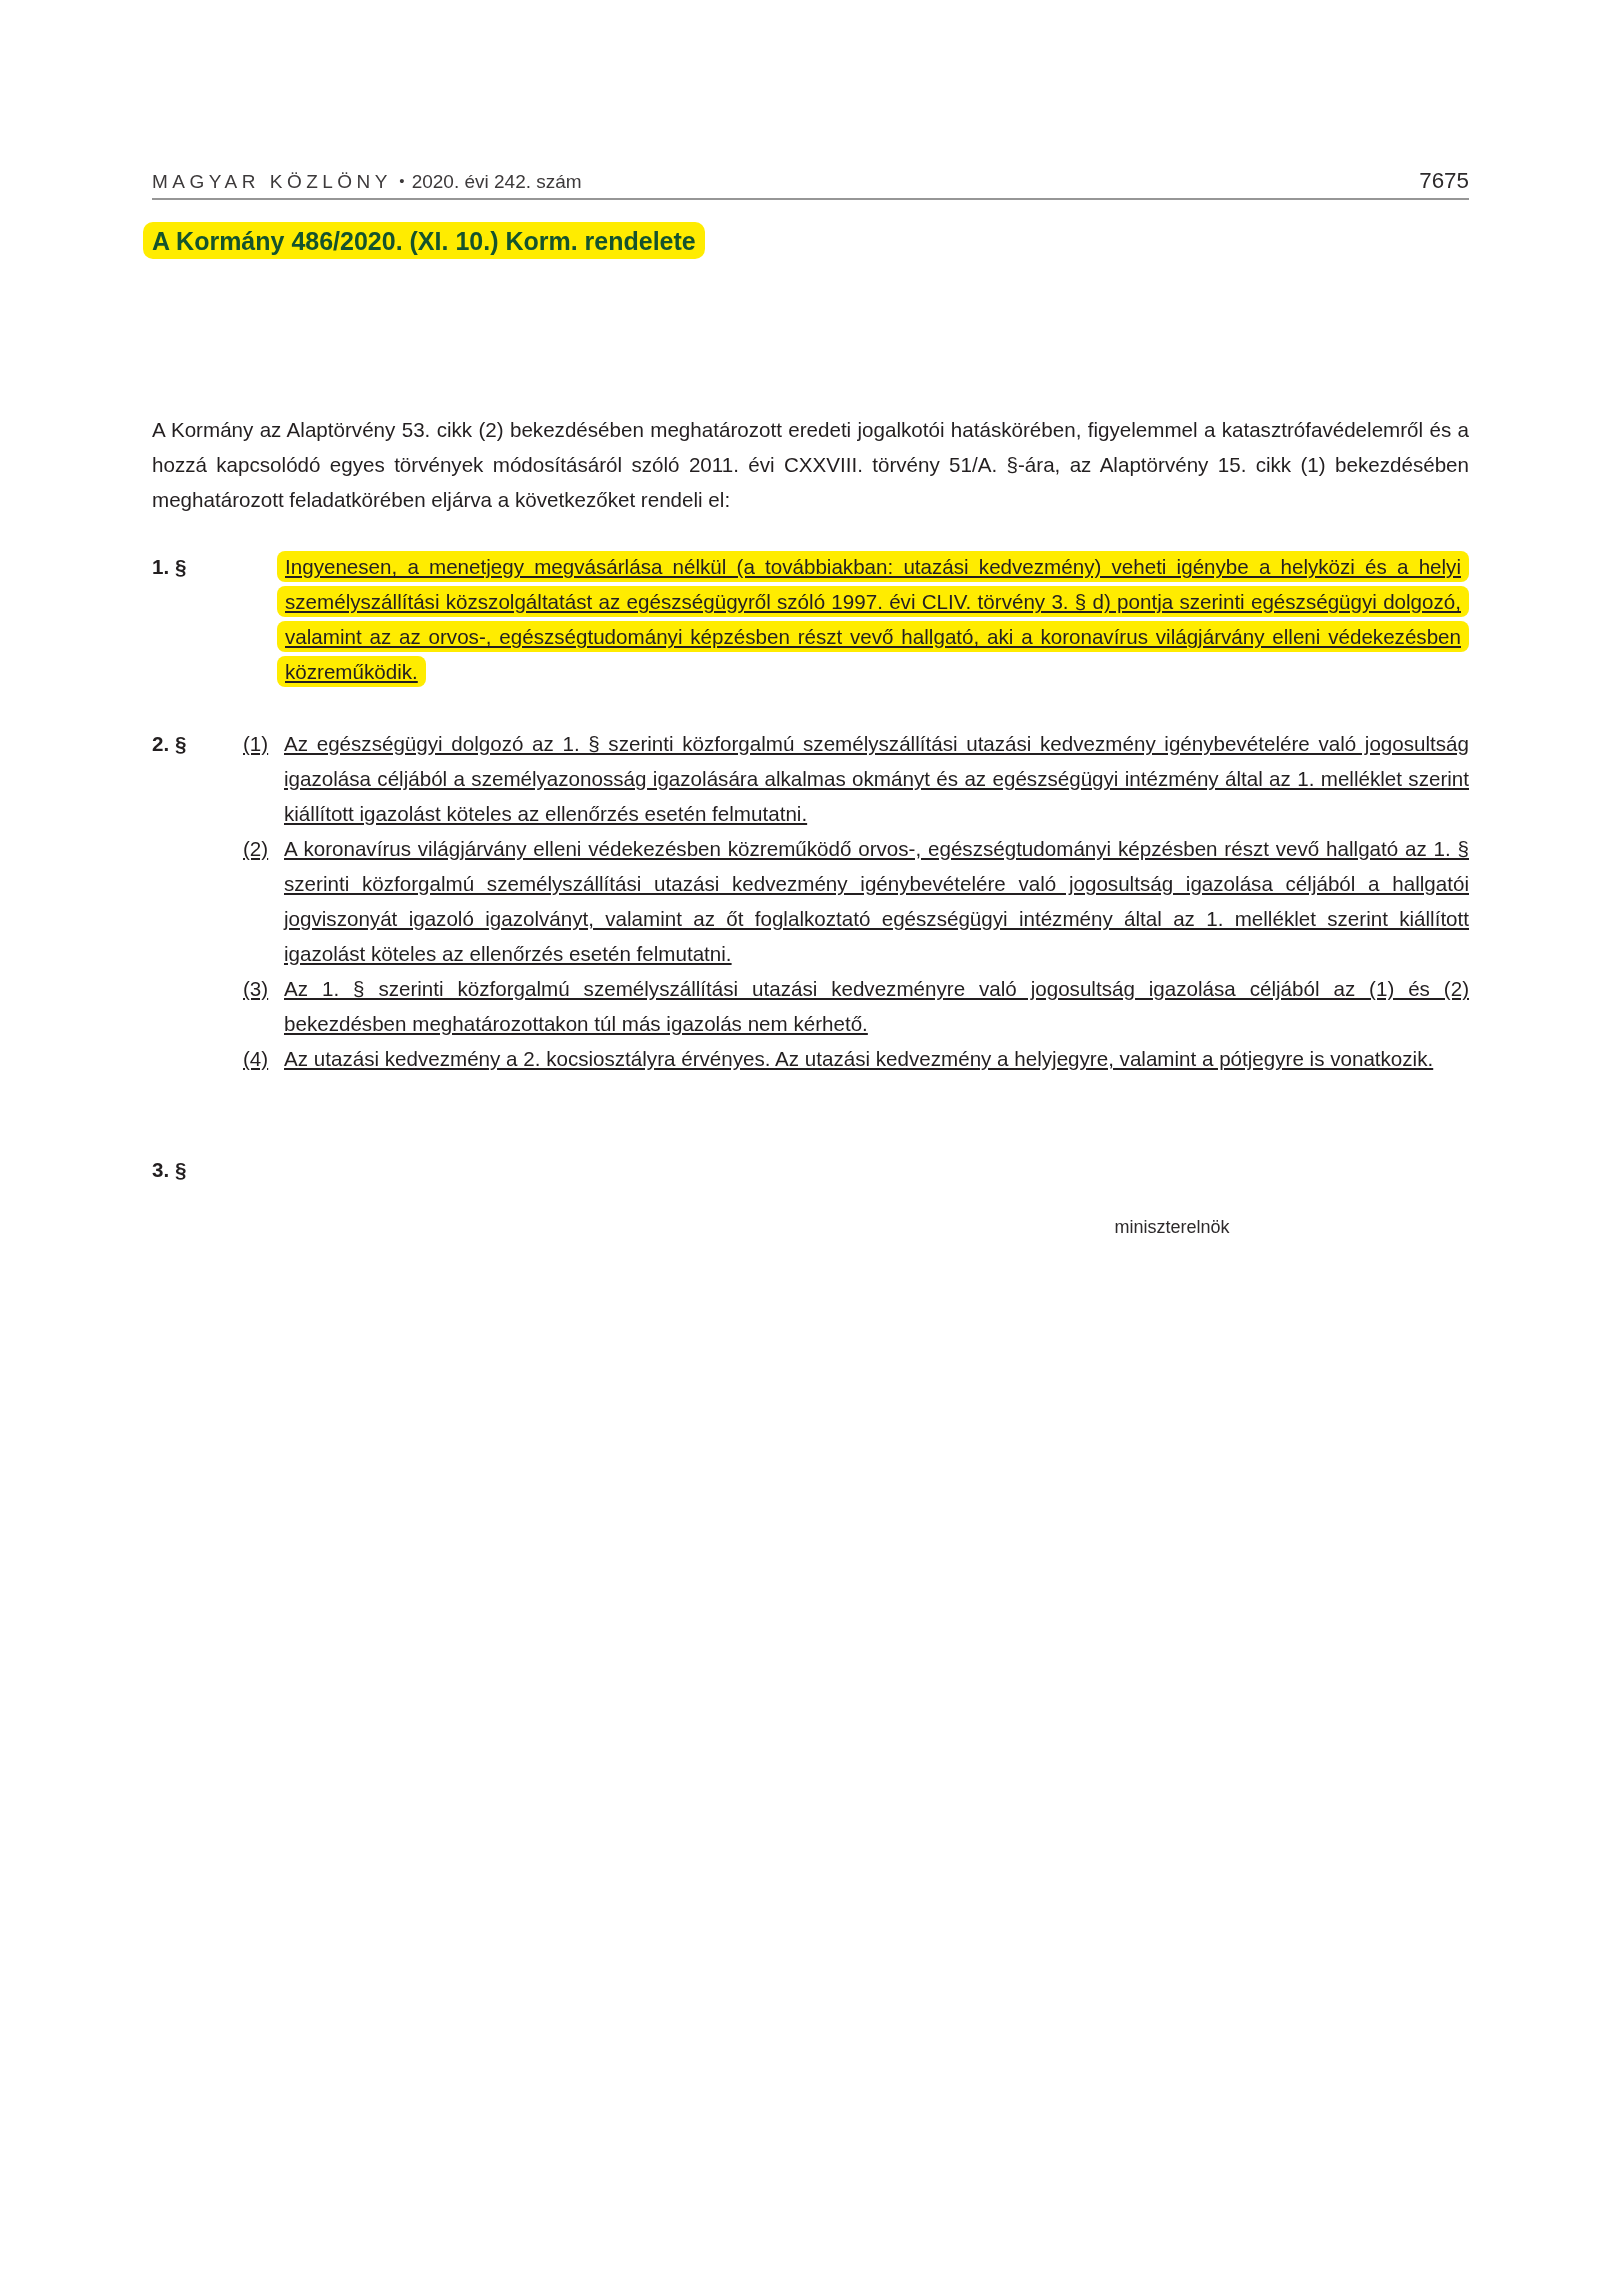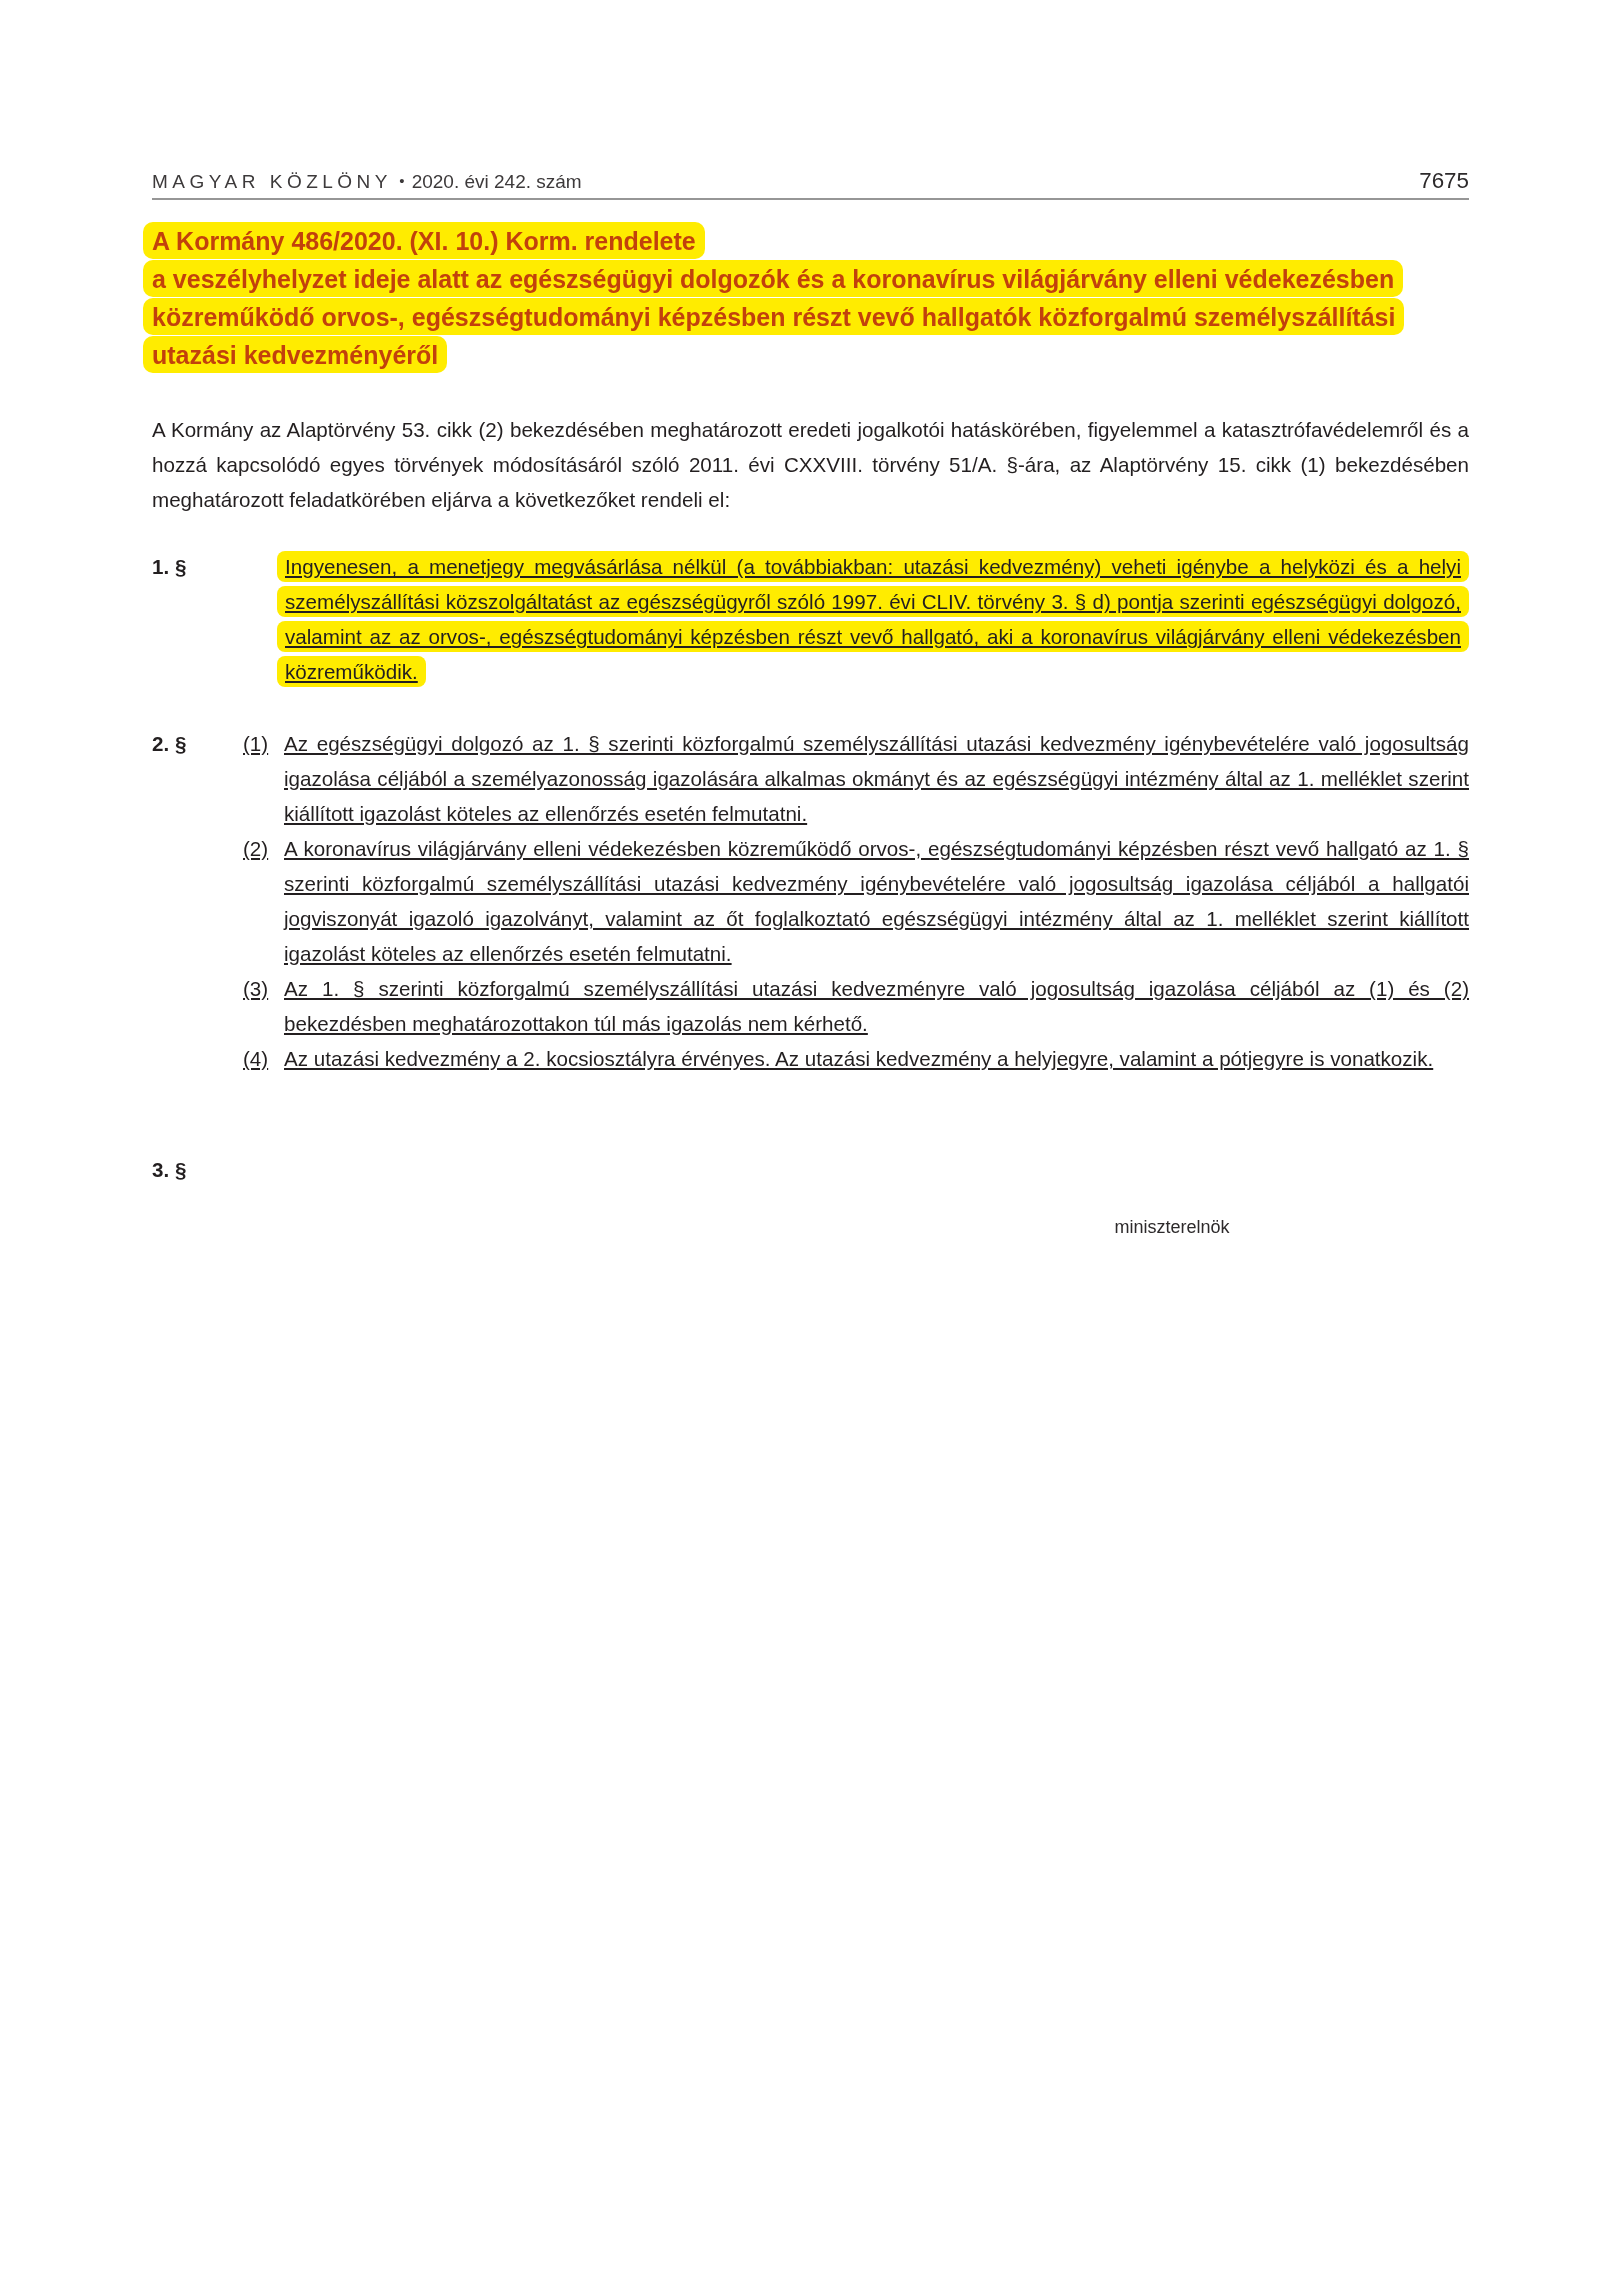--- a/index.html
+++ b/index.html
@@ -24,21 +24,21 @@
   .dot{font-size:15px; color:#3d3a3b; margin:0 7.2px; vertical-align:1.8px;}
   .issue{font-size:19px; color:#3d3a3b;}
   .page-num{font-size:22.4px; color:#2d2a2b;}
   .rule{
     position:absolute; left:152px; right:152px; top:198px;
     height:1.8px; background:#969696;
   }
   
   .title{
     position:absolute; left:152px; right:134px; top:221px;
-    font-weight:bold; font-size:25px; line-height:38px; color:#c2410c;
+    font-weight:bold; font-size:25px; line-height:38px; color:#14532d;
   }
   .title-line, .title-sub{margin-left:-9px;}
   mark.hl{
     background:#ffec00; color:inherit;
     padding:3.6px 8px; border-radius:8px;
     -webkit-box-decoration-break:clone; box-decoration-break:clone;
   }
   .title mark.hl{padding:4.5px 9px; border-radius:9.9px;}
   
   .preamble{
@@ -79,21 +79,20 @@
     <div class="header-left">
       <span class="journal">MAGYAR KÖZLÖNY</span><span class="dot">•</span><span class="issue">2020. évi 242. szám</span>
     </div>
     <div class="page-num">7675</div>
   </div>
 
   <div class="rule"></div>
 
   <div class="title">
     <div class="title-line"><mark class="hl">A Kormány 486/2020. (XI. 10.) Korm. rendelete</mark></div>
-    <div class="title-sub"><mark class="hl">a veszélyhelyzet ideje alatt az egészségügyi dolgozók és a koronavírus világjárvány elleni védekezésben közreműködő orvos-, egészségtudományi képzésben részt vevő hallgatók közforgalmú személyszállítási utazási kedvezményéről</mark></div>
   </div>
 
   <p class="preamble">A Kormány az Alaptörvény 53. cikk (2) bekezdésében meghatározott eredeti jogalkotói hatáskörében, figyelemmel a katasztrófavédelemről és a hozzá kapcsolódó egyes törvények módosításáról szóló 2011. évi CXXVIII. törvény 51/A. §-ára, az Alaptörvény 15. cikk (1) bekezdésében meghatározott feladatkörében eljárva a következőket rendeli el:</p>
 
   <div class="section s1">
     <div class="s-label">1. §</div>
     <div class="s-body"><mark class="hl">Ingyenesen, a menetjegy megvásárlása nélkül (a továbbiakban: utazási kedvezmény) veheti igénybe a helyközi és a helyi személyszállítási közszolgáltatást az egészségügyről szóló 1997. évi CLIV. törvény 3. § d) pontja szerinti egészségügyi dolgozó, valamint az az orvos-, egészségtudományi képzésben részt vevő hallgató, aki a koronavírus világjárvány elleni védekezésben közreműködik.</mark></div>
   </div>
 
   <div class="section s2">

